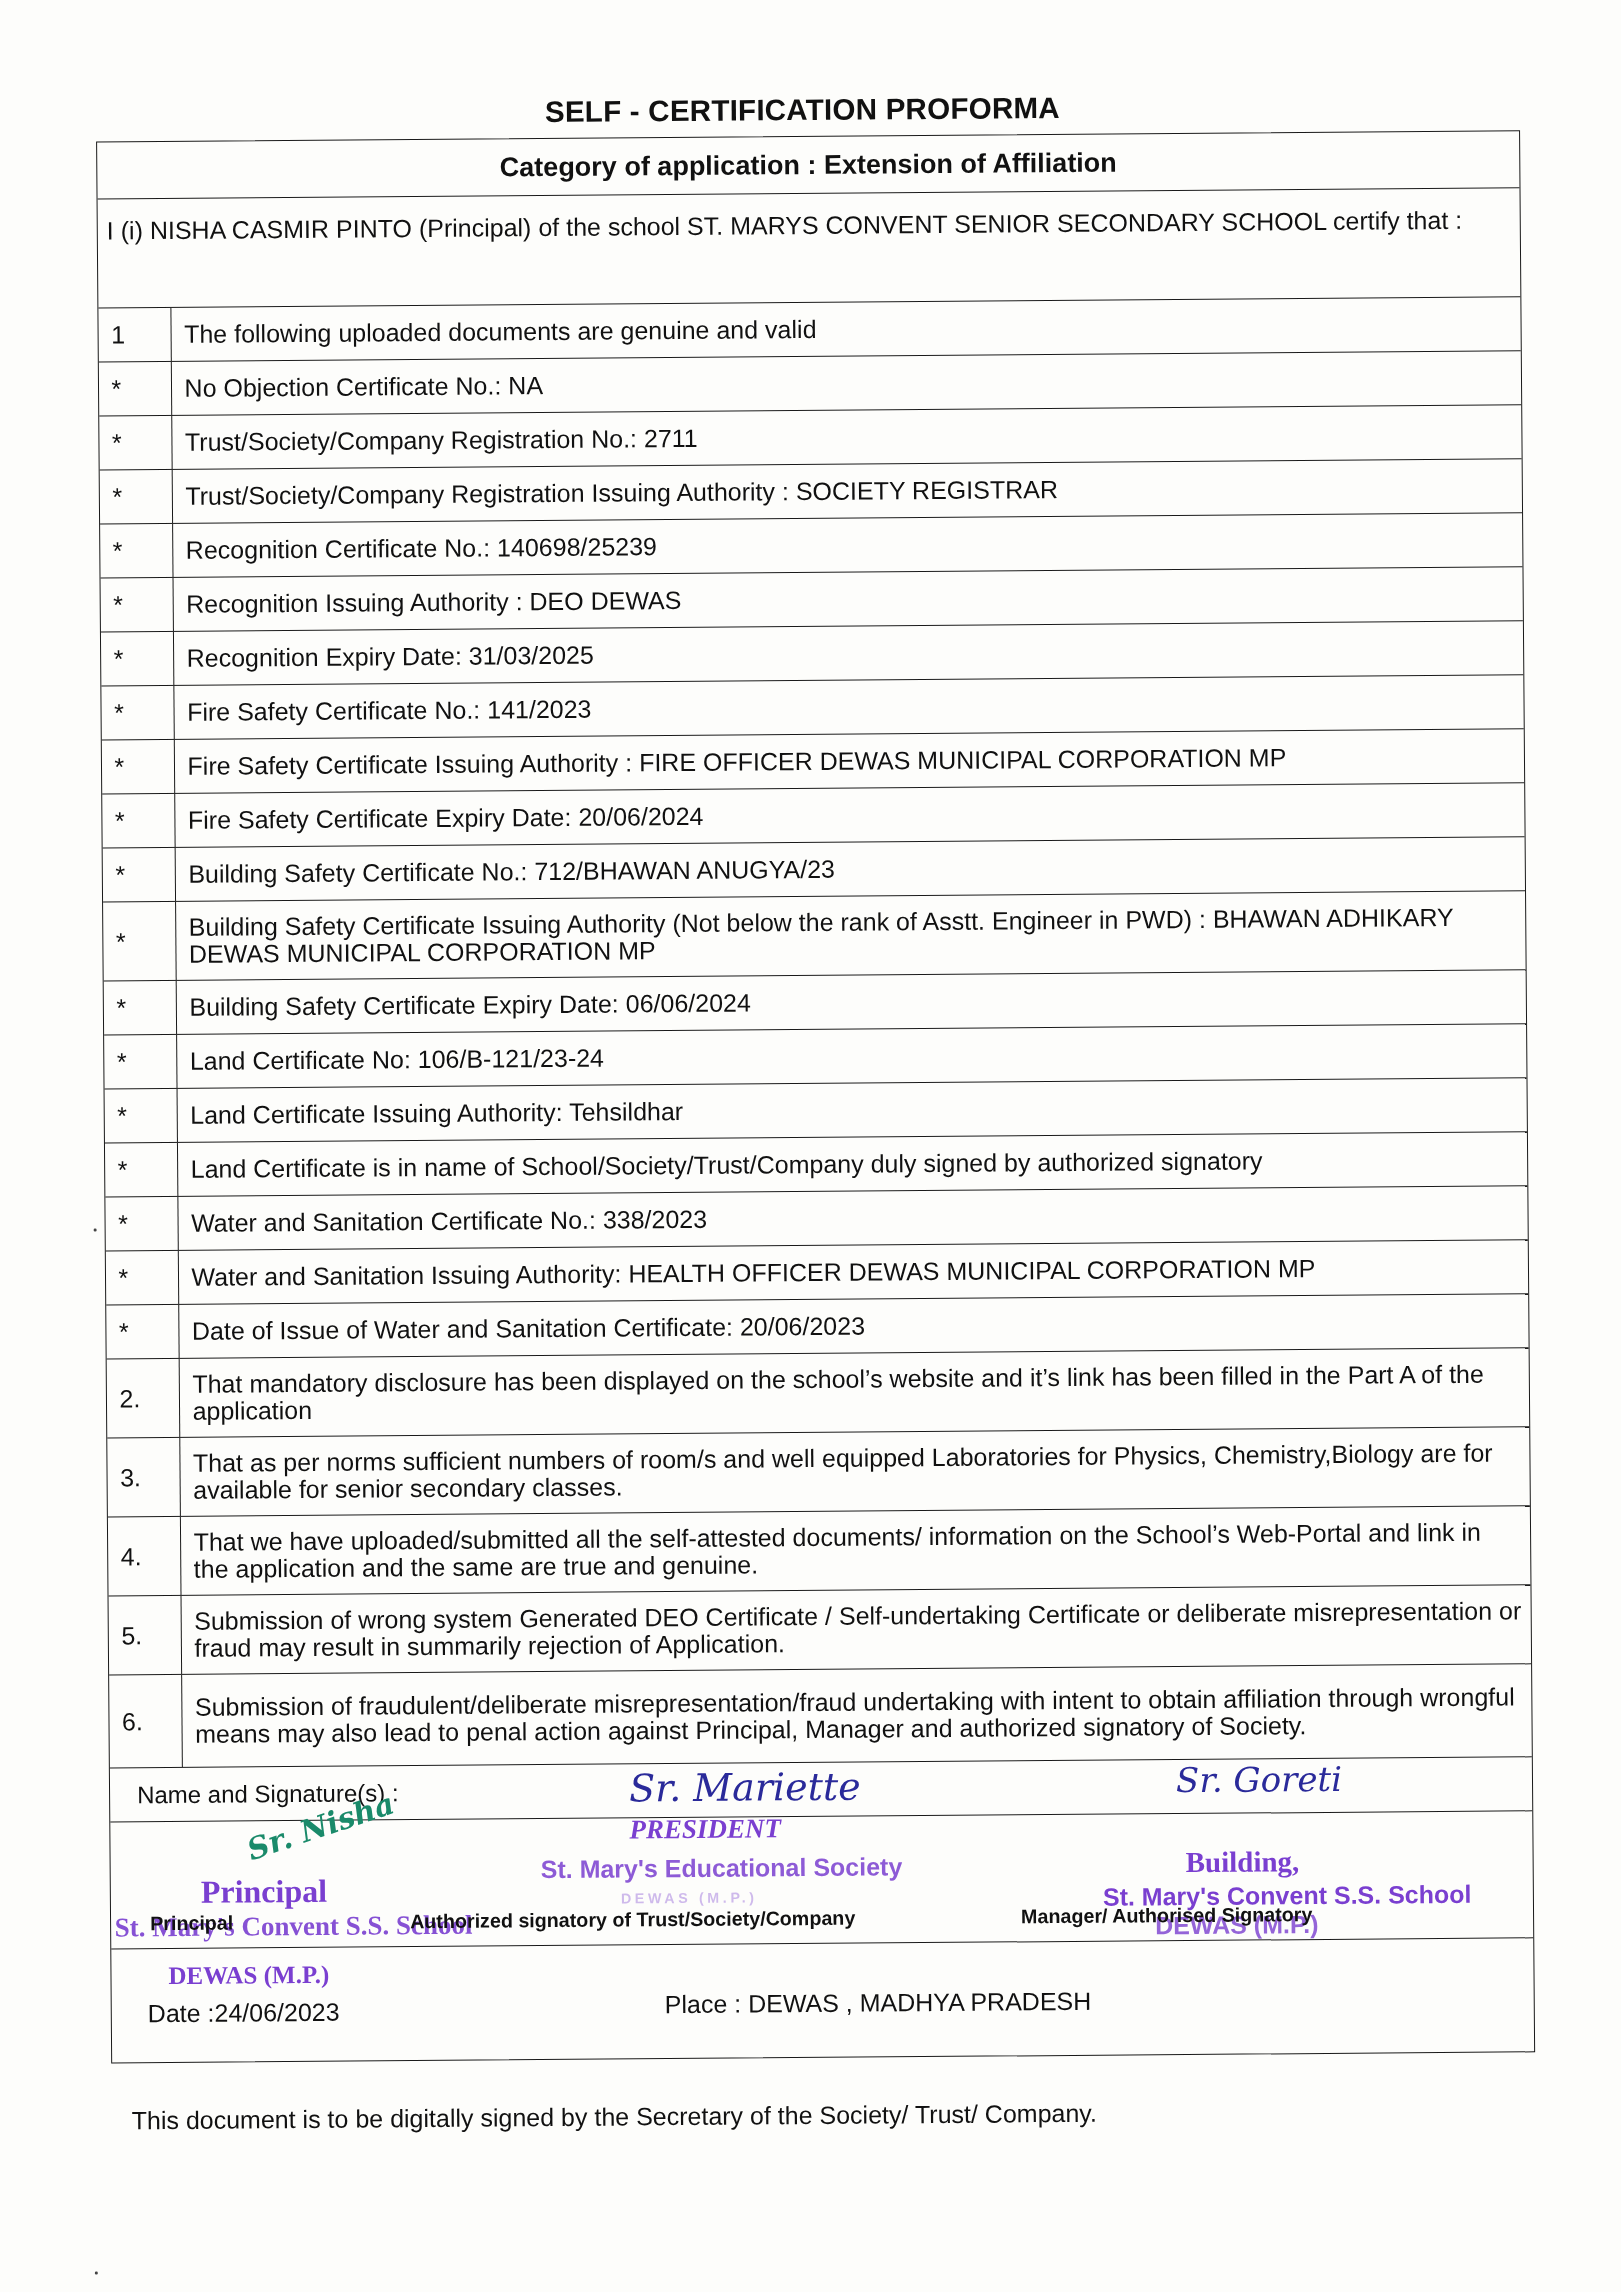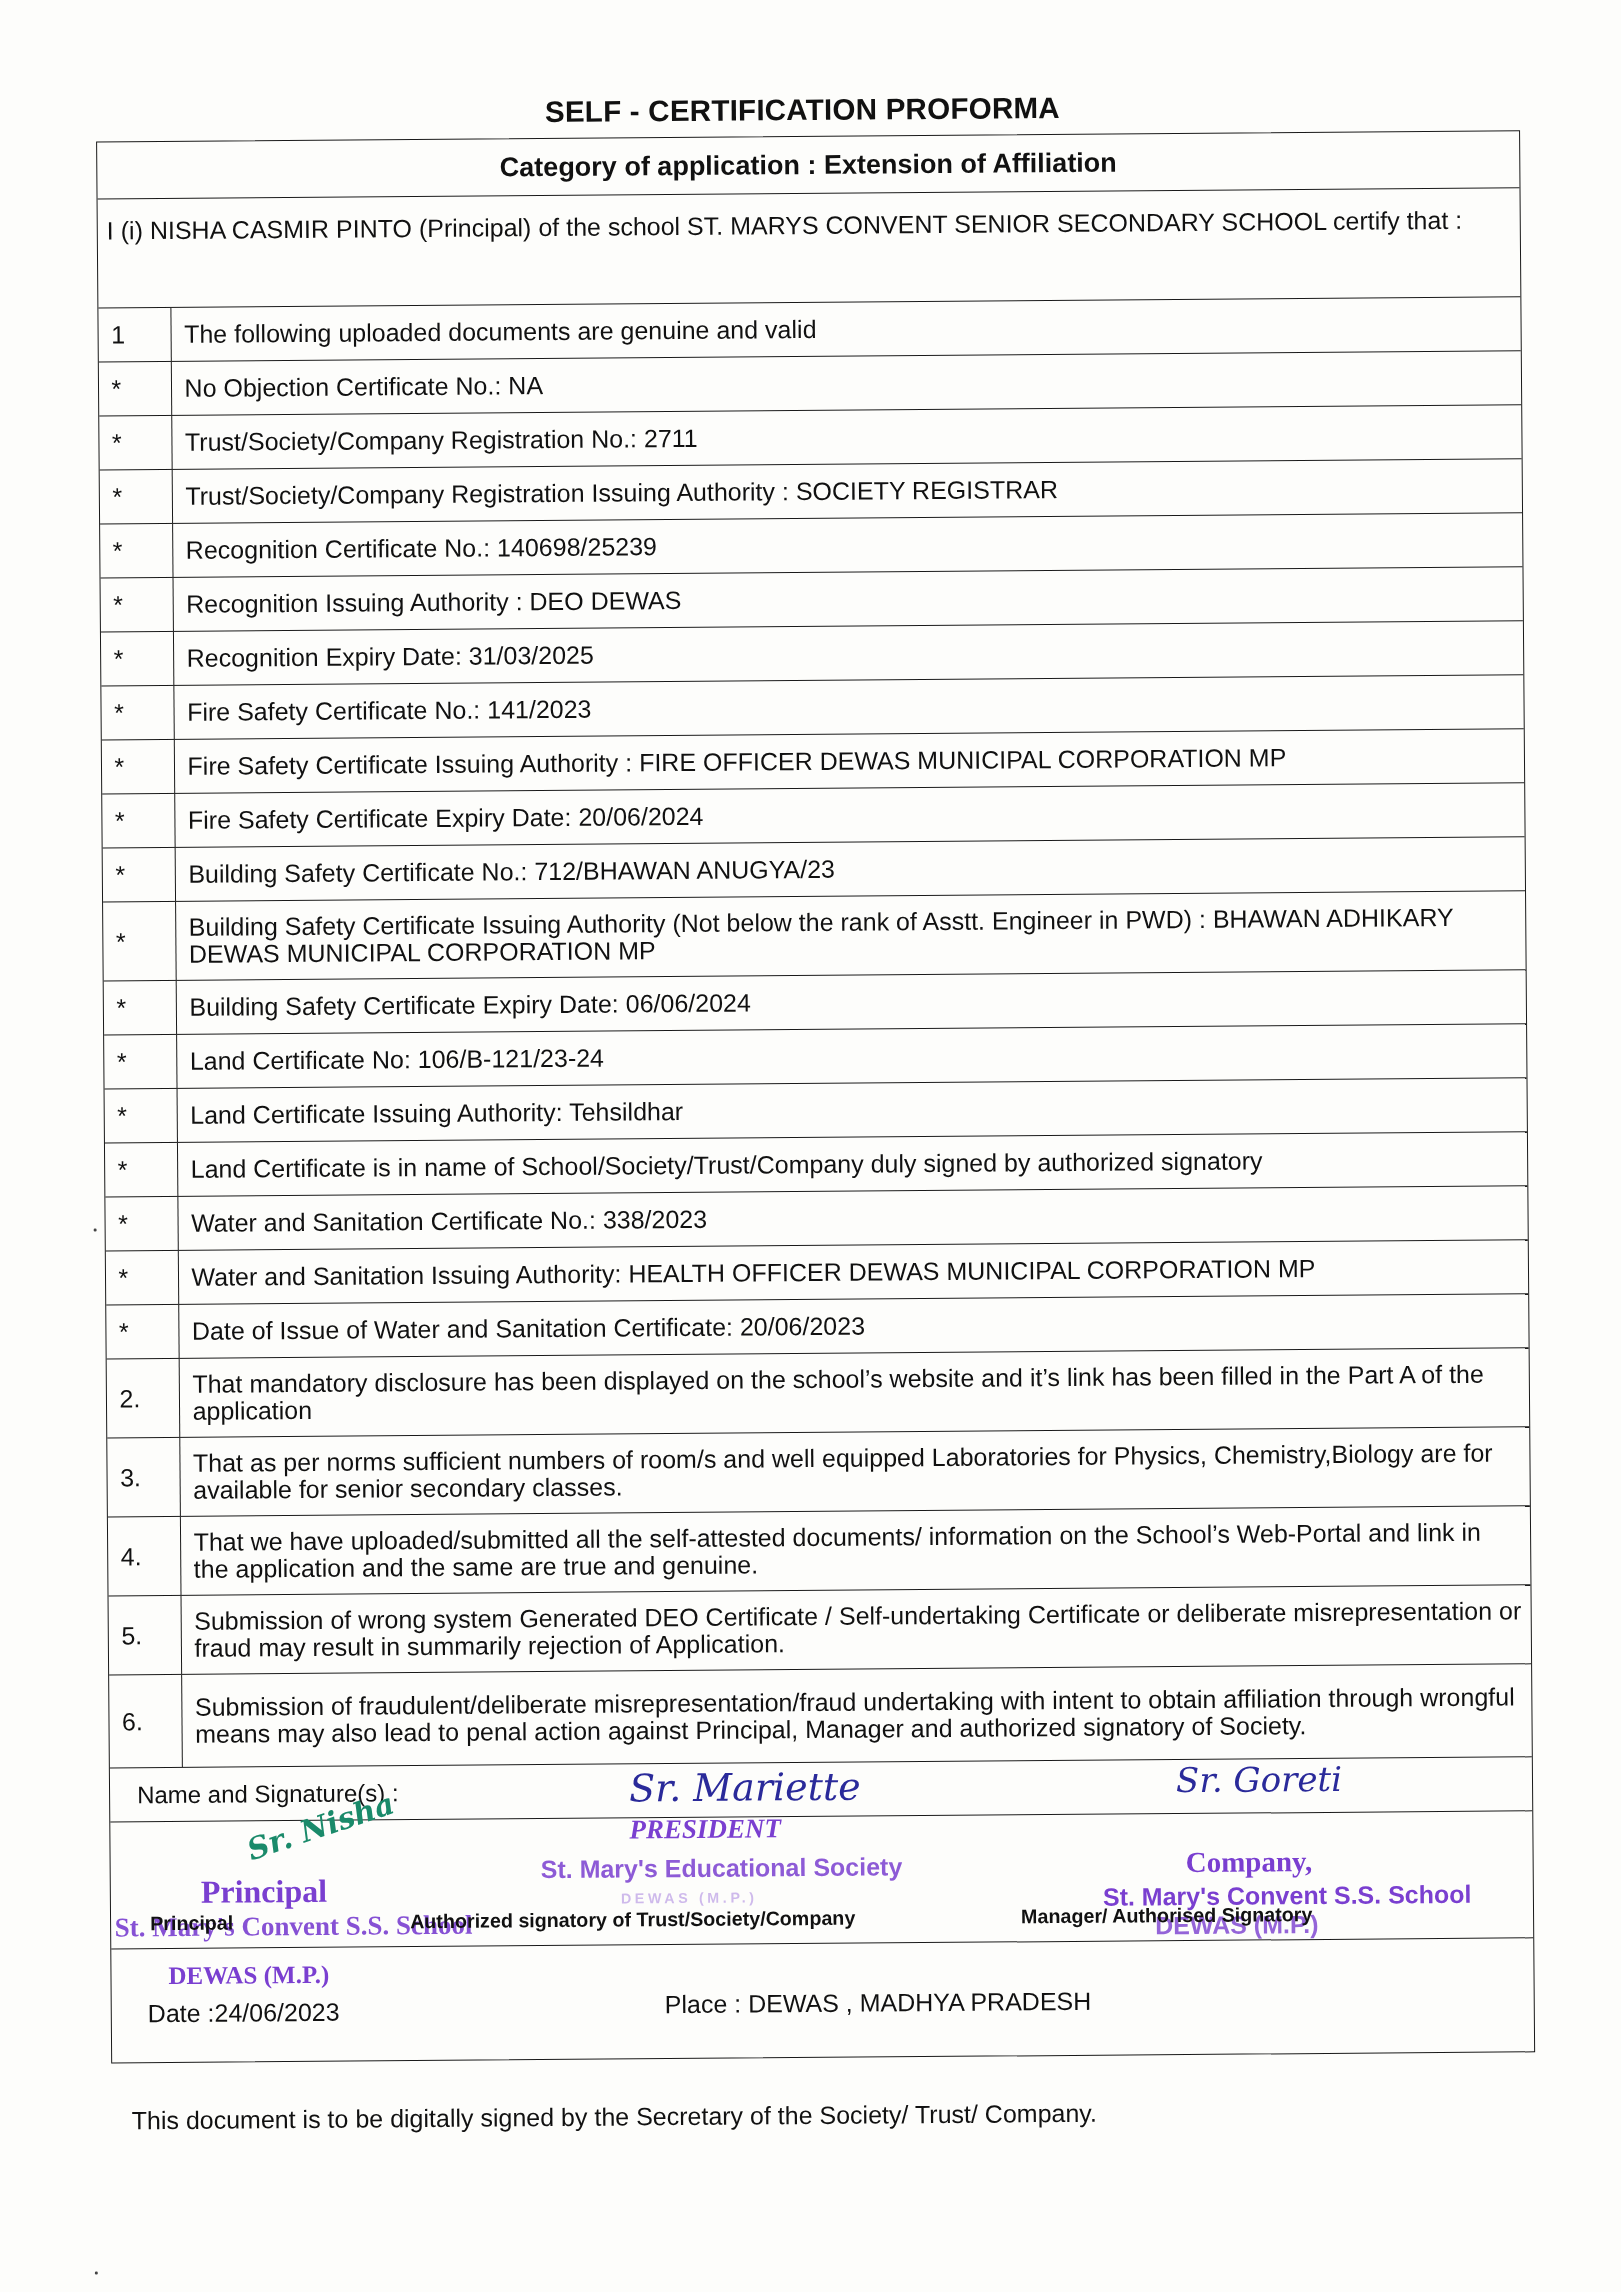--- a/index.html
+++ b/index.html
@@ -243,21 +243,21 @@
       <span class="sig ink-green" style="left:134px; top:-12.5px; font-size:30px; transform:rotate(-18deg);">Sr. Nisha</span>
 
       <span class="stamp-txt stamp stamp-serif" style="left:90px; top:52px; font-size:32px;">Principal</span>
       <span class="stamp-txt stamp stamp-serif" style="left:3.6px; top:90px; font-size:27px; opacity:0.9;">St. Mary's Convent S.S. School</span>
       <span class="stamp-txt stamp stamp-serif" style="left:57px; top:140px; font-size:25px;">DEWAS (M.P.)</span>
 
       <span class="stamp-txt stamp stamp-serif" style="left:519px; top:-3.6px; font-size:27px; font-style:italic;">PRESIDENT</span>
       <span class="stamp-txt stamp" style="left:430px; top:36px; font-size:25px; opacity:0.85;">St. Mary's Educational Society</span>
       <span class="stamp-txt stamp" style="left:510px; top:72px; font-size:14.3px; opacity:0.35; letter-spacing:3.6px;">DEWAS (M.P.)</span>
 
-      <span class="stamp-txt stamp stamp-serif" style="left:1075px; top:32px; font-size:29px;">Company,</span>
+      <span class="stamp-txt stamp stamp-serif" style="left:1075px; top:32px; font-size:29px;">Building,</span>
       <span class="stamp-txt stamp" style="left:992px; top:68px; font-size:25px;">St. Mary's Convent S.S. School</span>
       <span class="stamp-txt stamp" style="left:1044px; top:97px; font-size:25px; opacity:0.8;">DEWAS (M.P.)</span>
 
       <span class="lbl" style="left:39px;">Principal</span>
       <span class="lbl" style="left:299px;">Authorized signatory of Trust/Society/Company</span>
       <span class="lbl" style="left:910px;">Manager/ Authorised Signatory</span>
     </div>
 
     <div class="row date-place">
       <span class="d">Date :24/06/2023</span>

